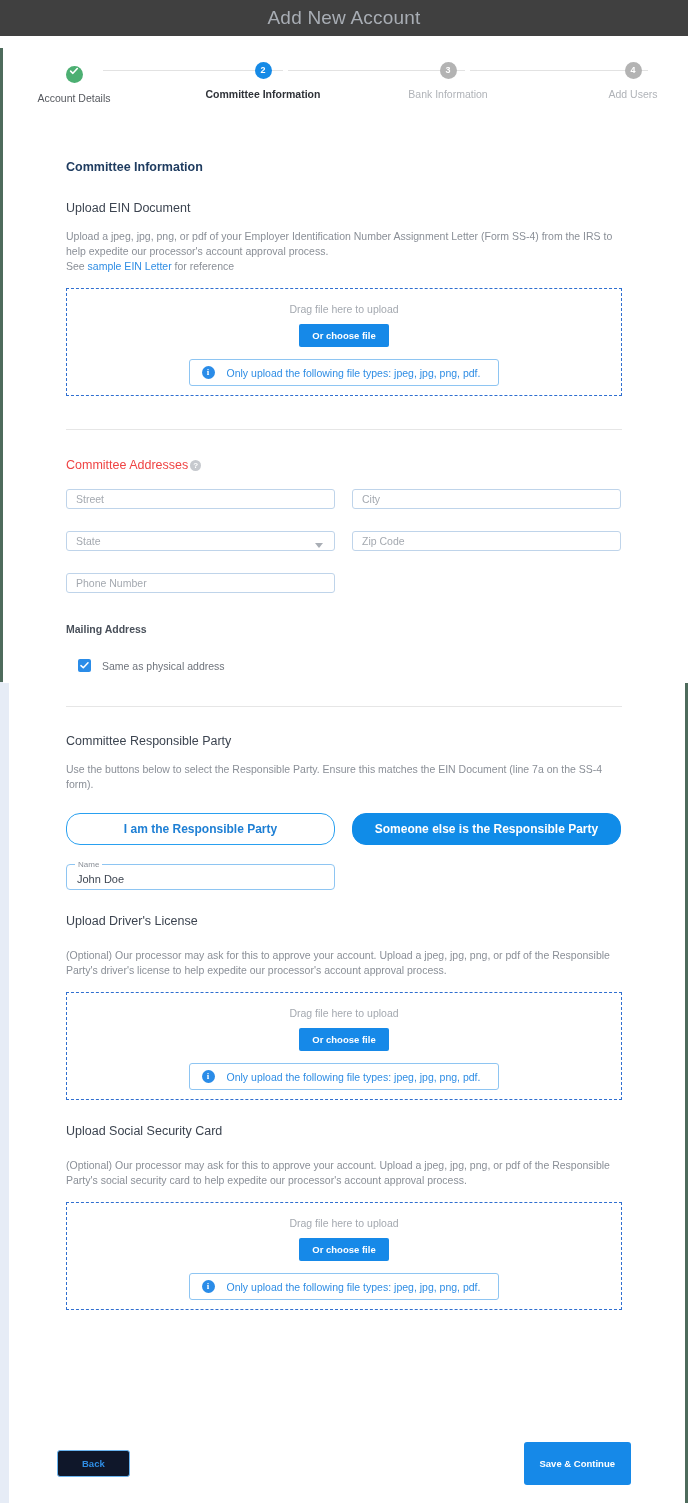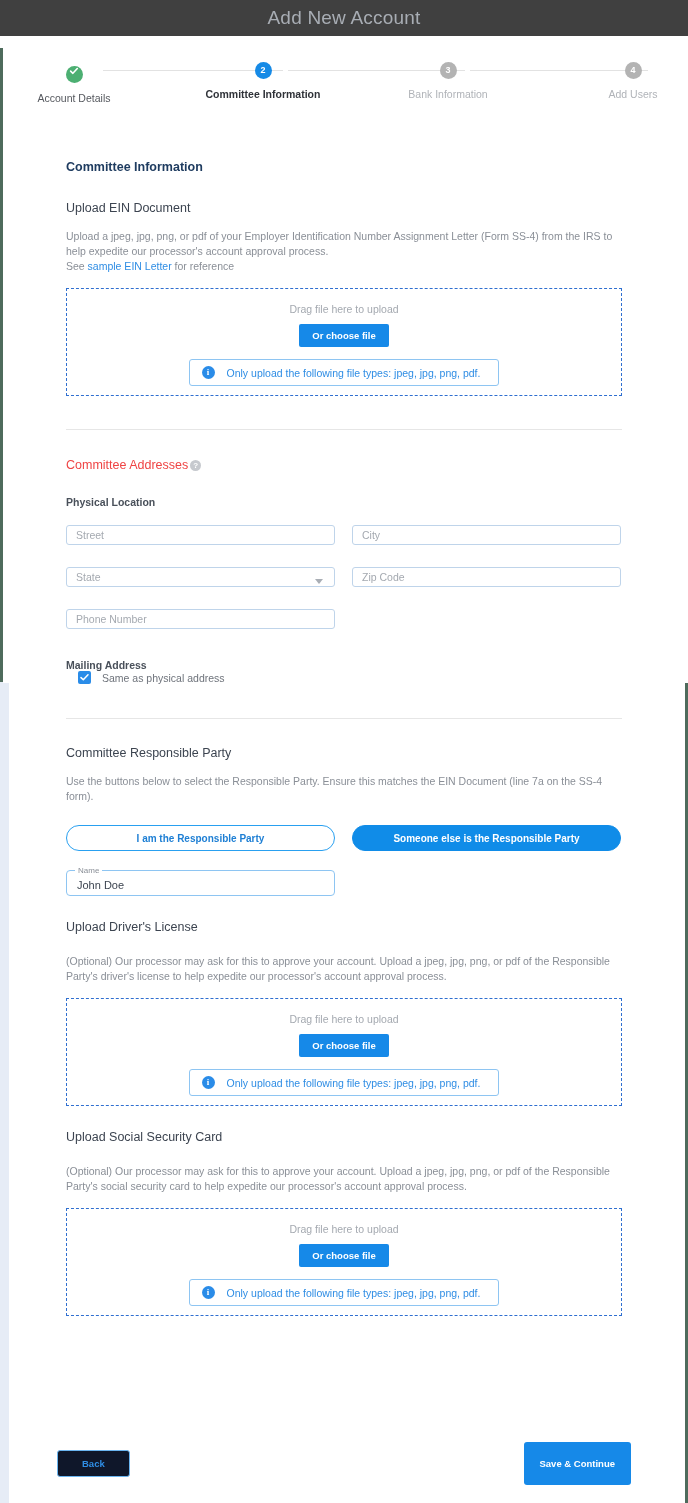--- a/index.html
+++ b/index.html
@@ -287,20 +287,21 @@
     font-family: inherit;
     outline: none;
     width: 100%;
   }
 
   
   .check-row {
     display: flex;
     align-items: center;
     gap: 11px;
+    margin-top: 24px;
     padding-left: 12px;
   }
   .checkbox {
     width: 13px; height: 13px;
     background: #2a8ce8;
     border-radius: 2px;
     position: relative;
     cursor: pointer;
     flex: none;
   }
@@ -311,23 +312,23 @@
   }
 
   
   .rp-row {
     display: grid;
     grid-template-columns: 269px 269px;
     gap: 17px;
     margin-top: 21px;
   }
   .pill {
-    height: 26px;
+    height: 32px;
     border-radius: 14px;
-    font-size: 10px;
+    font-size: 12px;
     font-weight: 700;
     font-family: inherit;
     cursor: pointer;
     border: 1px solid #29a0f0;
   }
   .pill.outline {
     background: #fff;
     color: #1e7fd4;
   }
   .pill.filled {
@@ -433,21 +434,20 @@
         </div>
       </div>
 
       <hr class="divider">
 
       <div class="addr-head">
         <span class="t">Committee Addresses</span>
         <span class="help-icon">?</span>
       </div>
 
-      <h4 class="sub-label">Physical Location</h4>
 
       <div class="form-grid">
         <div class="field">
           <input type="text" placeholder="Street" style="">
         </div>
         <div class="field">
           <input type="text" placeholder="City" style="">
         </div>
         <div class="field">
           <input type="text" readonly="" placeholder="State" style="">

